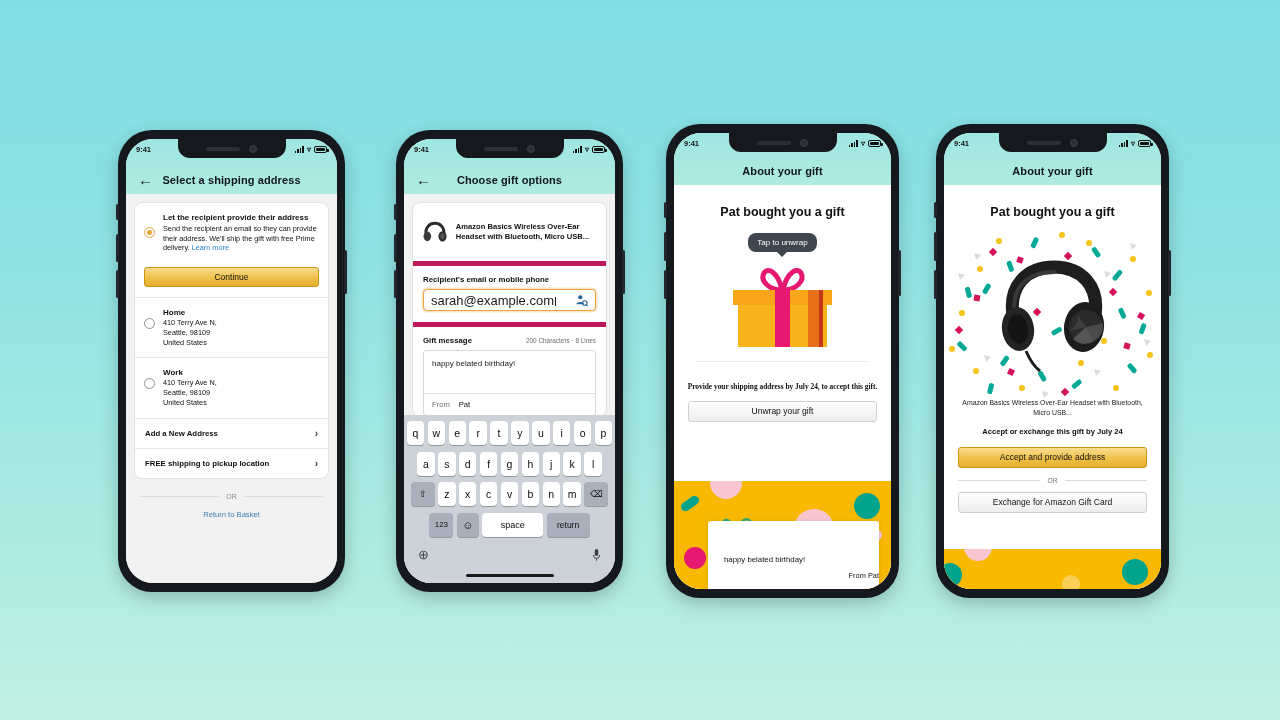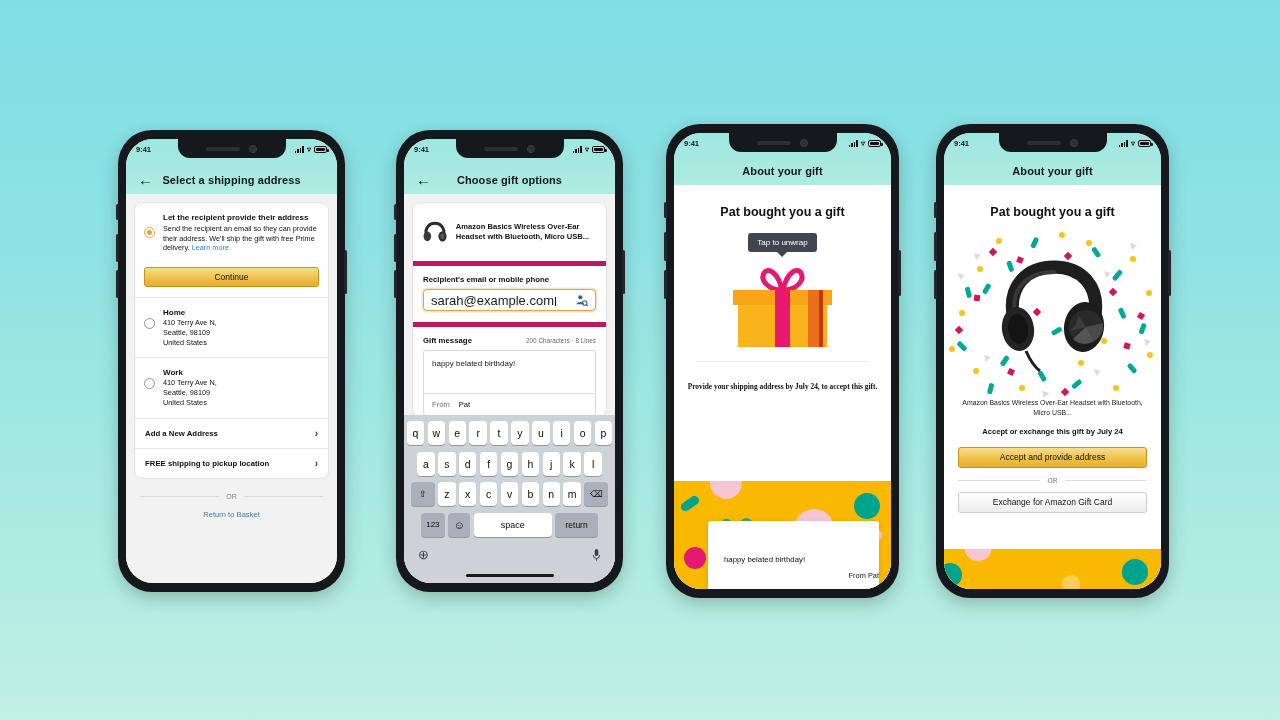--- a/index.html
+++ b/index.html
@@ -146,33 +146,33 @@
     position:absolute; left:0; right:0; bottom:0; height:168px;
     background:#cdd2d9; padding-top:6px; z-index: 15;
   }
   .krow { display:flex; justify-content:center; gap:3.4px; margin-bottom:6.5px; }
   .key {
     background:#fff; border-radius:4px; height:24px; width:17.5px;
     display:flex; align-items:center; justify-content:center;
     font-size:10.5px; color:#0b0b0b; box-shadow:0 1px 0 rgba(0,0,0,0.28);
   }
   .key.fn { background:#a9b0bb; width:24px; font-size:9px; }
-  .key.wide { width:78px; font-size:9px; }
+  .key.wide { width:61px; font-size:9px; }
   .key.ret { background:#a9b0bb; width:43px; font-size:8.5px; }
   .key.num { background:#a9b0bb; width:24px; font-size:8px; }
   .key.emo { background:#a9b0bb; width:22px; font-size:11px; }
   .kbot { display:flex; align-items:center; justify-content:space-between; padding:4px 14px 0; }
   .kbot .g { font-size:13px; color:#3b3f46; }
   .homebar { position:absolute; left:50%; transform:translateX(-50%); bottom:6px; width:88px; height:3.5px; background:#1a1a1a; border-radius:3px; }
 
   
   .center-h { text-align:center; font-size:12.5px; font-weight:bold; color:#0f1111; margin-top: 20px; }
   .tooltip-wrap { position:relative; width:100%; display:flex; justify-content:center; margin-top:14px; }
   .tooltip {
-    background:#3f4650; color:#fff; font-size:8px; border-radius:3px;
+    background:#3f4650; color:#fff; font-size:8px; border-radius:8px;
     padding:5px 9px; position:relative;
   }
   .tooltip::after {
     content:''; position:absolute; left:50%; transform:translateX(-50%);
     bottom:-5px; border-left:6px solid transparent; border-right:6px solid transparent;
     border-top:6px solid #3f4650;
   }
   .giftbox { position:relative; width:125px; height:95px; margin: 4px auto 0; }
   .info-txt { text-align:center; font-size:7.4px; font-weight:bold; line-height:1.4; color:#0f1111; margin-top: 20px; font-family: Liberation Serif, serif; }
   .ghost-btn {
@@ -451,20 +451,21 @@
           <rect x="13" y="34" width="99" height="15" fill="#F9A51A"></rect>
           <rect x="18" y="49" width="89" height="42" fill="#F9B41B"></rect>
           <rect x="88" y="34" width="11" height="57" fill="#E8701A"></rect>
           <rect x="99" y="34" width="4" height="57" fill="#C4361A"></rect>
           <rect x="55" y="34" width="15" height="57" fill="#E6186F"></rect>
         </svg>
       </div>
 
       <div style="border-top:1px solid #ececec;margin:10px 22px 0"></div>
       <div class="info-txt">Provide your shipping address by July 24, to accept this gift.</div>
+      <div class="ghost-btn">Unwrap your gift</div>
 
       <div class="confetti-band">
         <span class="sq" style="left:36px;top:-14px;width:32px;height:32px;border-radius:50%;background:#F8C6D0"></span>
         <span class="sq" style="left:120px;top:28px;width:40px;height:40px;border-radius:50%;background:#F8C6D0"></span>
         <span class="sq" style="left:180px;top:12px;width:26px;height:26px;border-radius:50%;background:#00A38C"></span>
         <span class="sq" style="left:196px;top:48px;width:12px;height:12px;border-radius:50%;background:#F8C6D0"></span>
         <span class="sq" style="left:6px;top:18px;width:20px;height:9px;border-radius:5px;background:#00A38C;transform:rotate(-35deg)"></span>
         <span class="sq" style="left:10px;top:66px;width:22px;height:22px;border-radius:50%;background:#E6186F"></span>
         <svg style="position:absolute;left:46px;top:34px" width="40" height="16" viewBox="0 0 40 16">
           <path d="M1 10 Q6 1,11 8 T21 8 T31 7" stroke="#2FA86E" stroke-width="2.6" fill="none" stroke-linecap="round"></path>

